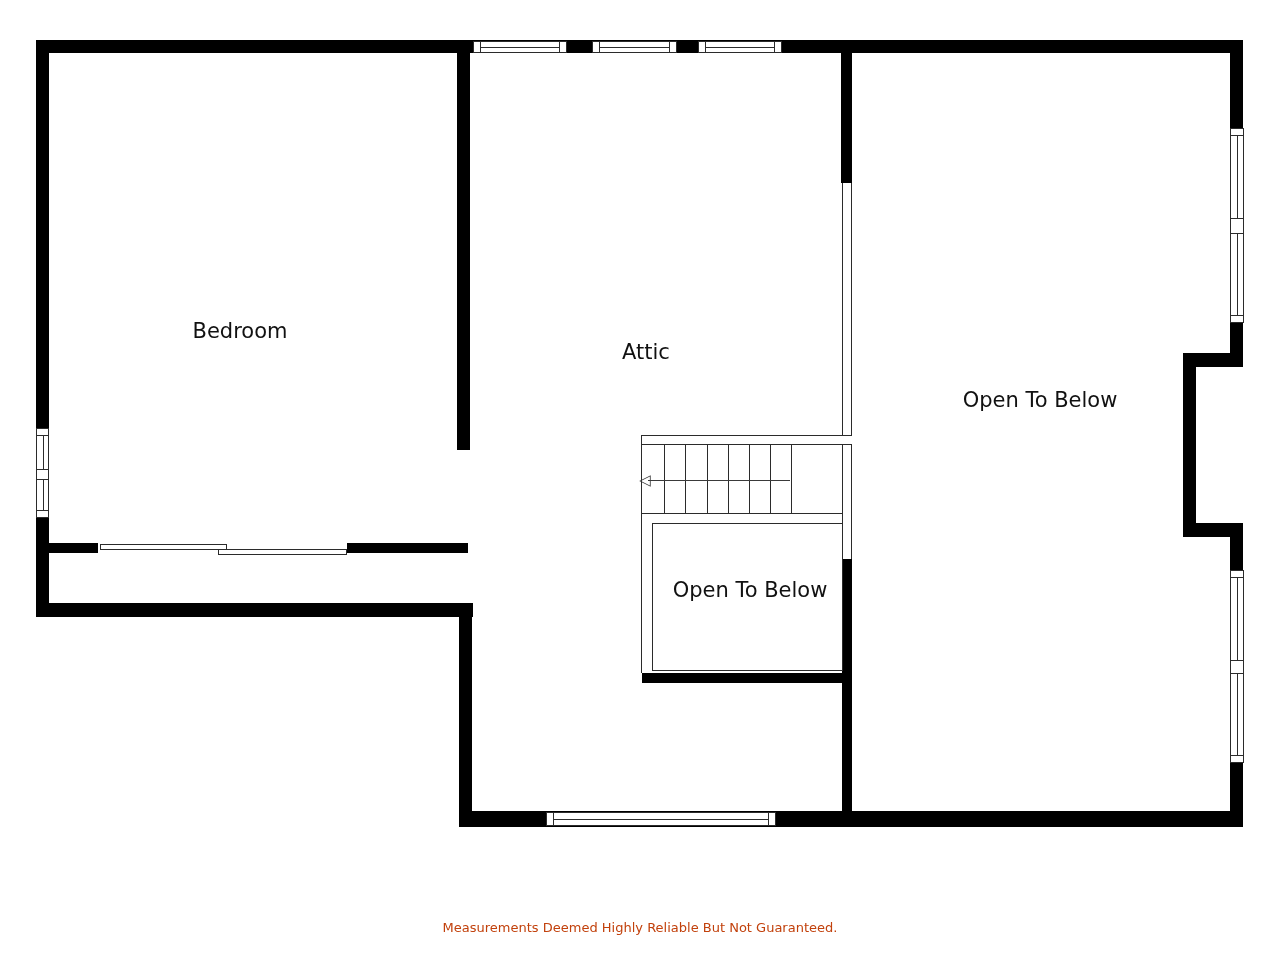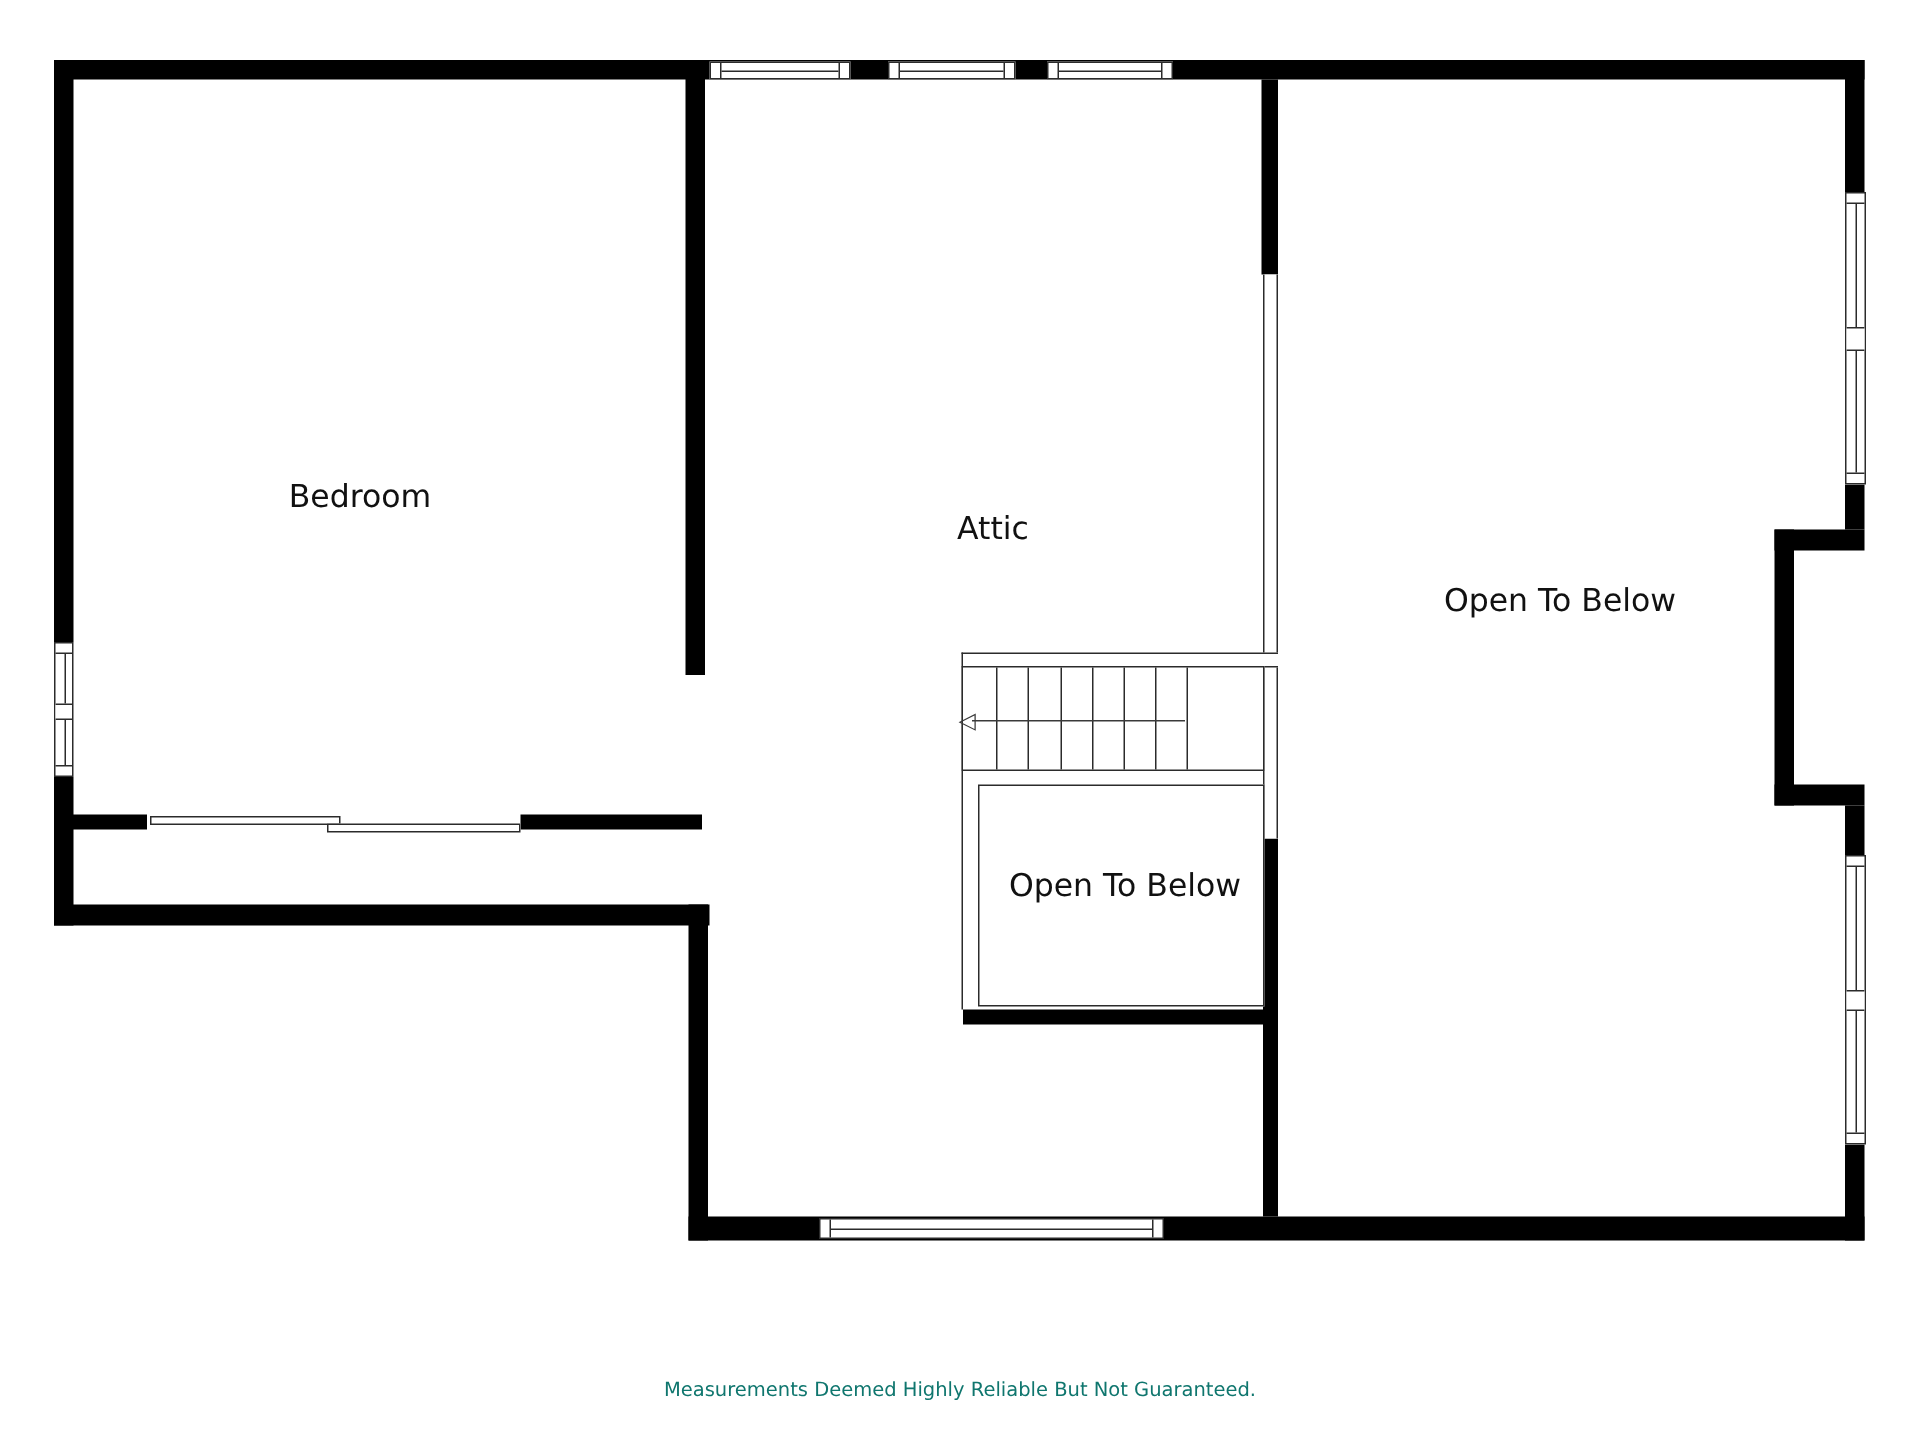--- a/index.html
+++ b/index.html
@@ -71,21 +71,21 @@
     position: absolute; background: #ffffff;
     border: 1px solid #2b2b2b; box-sizing: border-box;
   }
 
   .room-label {
     position: absolute; transform: translate(-50%, -50%);
     font-size: 21px; color: #111111; white-space: nowrap;
   }
   .footer-note {
     position: absolute; transform: translate(-50%, -50%);
-    font-size: 13px; color: #0f766e; white-space: nowrap;
+    font-size: 13px; color: #c2410c; white-space: nowrap;
   }
 </style>
 </head>
 <body>
 
 <div id="plan">
 
   <div class="wall" style="left:36px; top:40px; width:1207px; height:13px;"></div>
   <div class="wall" style="left:36px; top:40px; width:13px; height:388px;"></div>
   <div class="wall" style="left:36px; top:518px; width:13px; height:99px;"></div>
@@ -164,19 +164,19 @@
     <span class="tread" style="left:107px;"></span>
     <span class="tread" style="left:128px;"></span>
     <span class="tread" style="left:149px;"></span>
   </div>
   <div class="stairs-arrow-line" style="left:648px; top:480px; width:142px;"></div>
   <span class="stairs-arrow-glyph" style="left:639px; top:473px;">◁</span>
 
   <div class="inner-outline" style="left:652px; top:523px; width:191px; height:148px;"></div>
 
   <div class="room-label" style="left:240px; top:331px;">Bedroom</div>
-  <div class="room-label" style="left:662px; top:352px;text-align:right;">Attic</div>
+  <div class="room-label" style="left:646px; top:352px;text-align:right;">Attic</div>
   <div class="room-label" style="left:1040px; top:400px;">Open To Below</div>
   <div class="room-label" style="left:750px; top:590px;">Open To Below</div>
 
   <div class="footer-note" style="left:640px; top:927px;">Measurements Deemed Highly Reliable But Not Guaranteed.</div>
 
 </div>
 
 </body></html>

